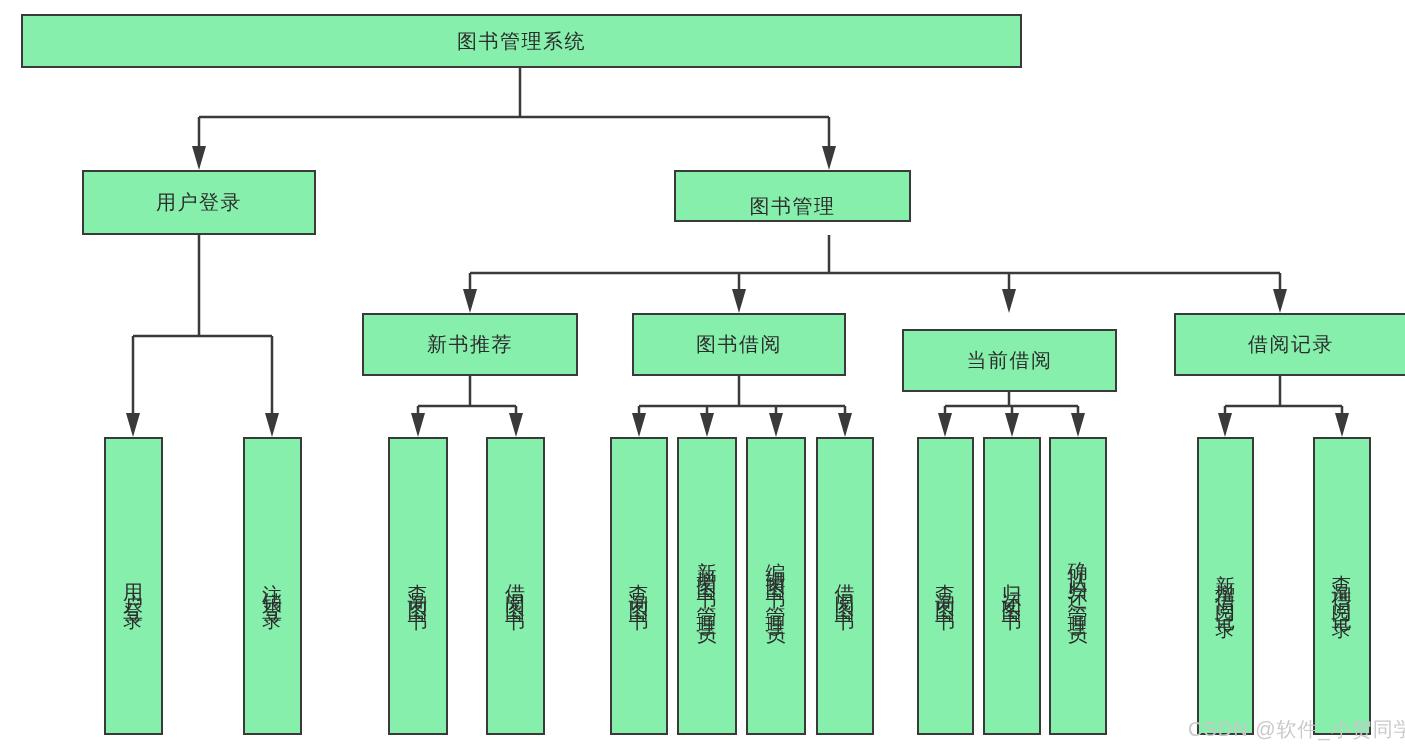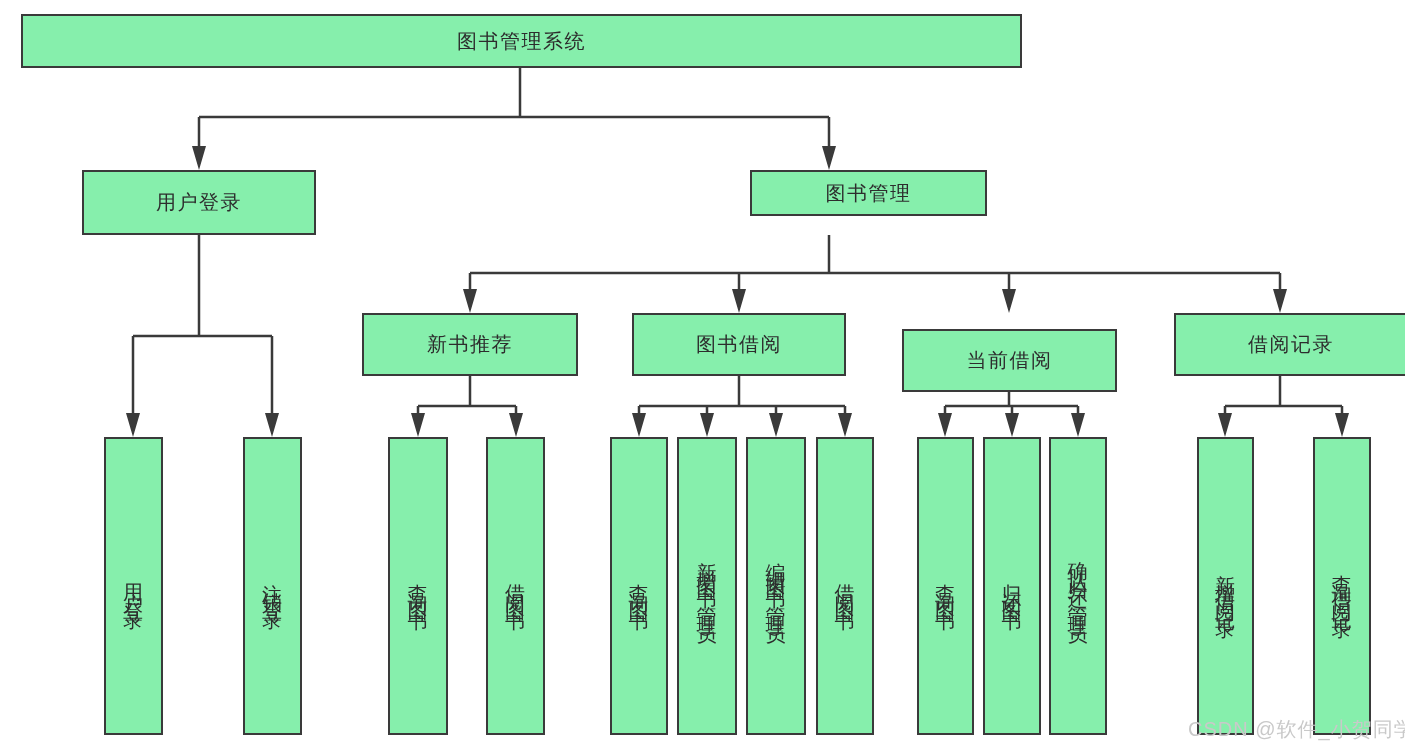--- a/index.html
+++ b/index.html
@@ -87,21 +87,21 @@
       M1218,413 L1232,413 L1225,437 Z  M1335,413 L1349,413 L1342,437 Z"></path>
   </svg>
 
   <div class="node" style="left:21px; top:14px; width:1001px; height:54px;">
     <span class="h-label">图书管理系统</span>
   </div>
 
   <div class="node" style="left:82px; top:170px; width:234px; height:65px;">
     <span class="h-label">用户登录</span>
   </div>
-  <div class="node" style="left:750px; top:170px; width:237px; height:46px;">
+  <div class="node" style="left:674px; top:170px; width:237px; height:52px;align-items:flex-end;">
     <span class="h-label">图书管理</span>
   </div>
 
   <div class="node" style="left:362px; top:313px; width:216px; height:63px;">
     <span class="h-label">新书推荐</span>
   </div>
   <div class="node" style="left:632px; top:313px; width:214px; height:63px;">
     <span class="h-label">图书借阅</span>
   </div>
   <div class="node" style="left:902px; top:329px; width:215px; height:63px;">

